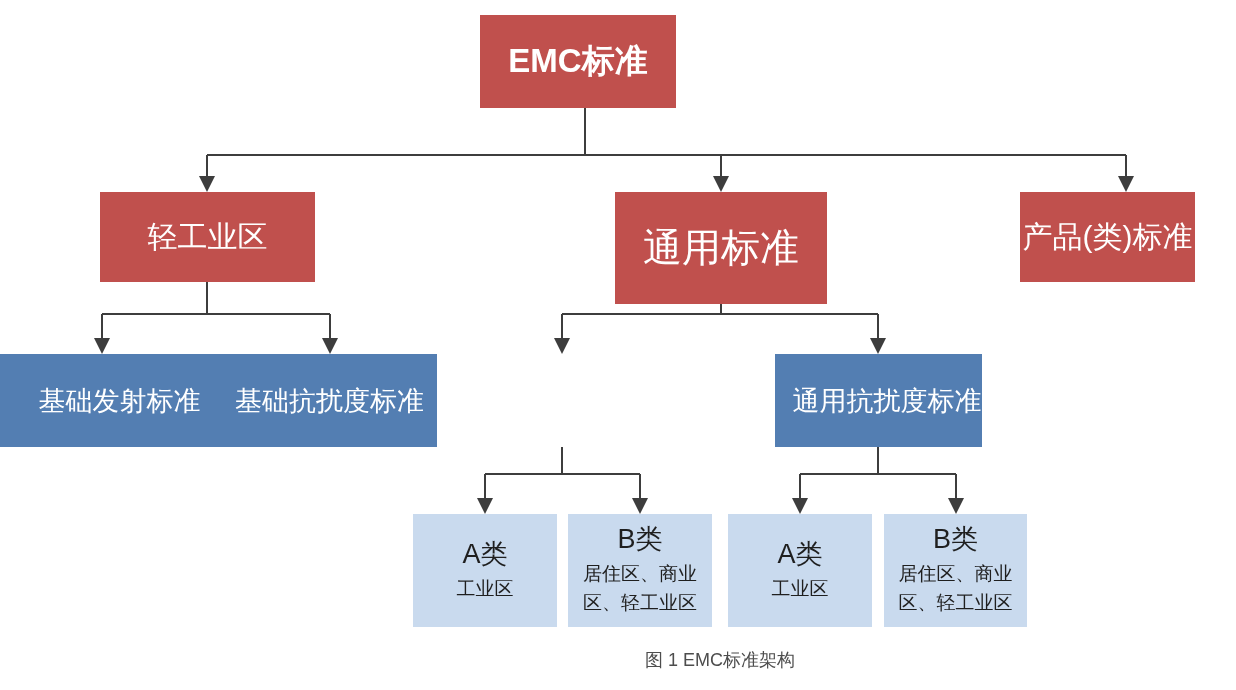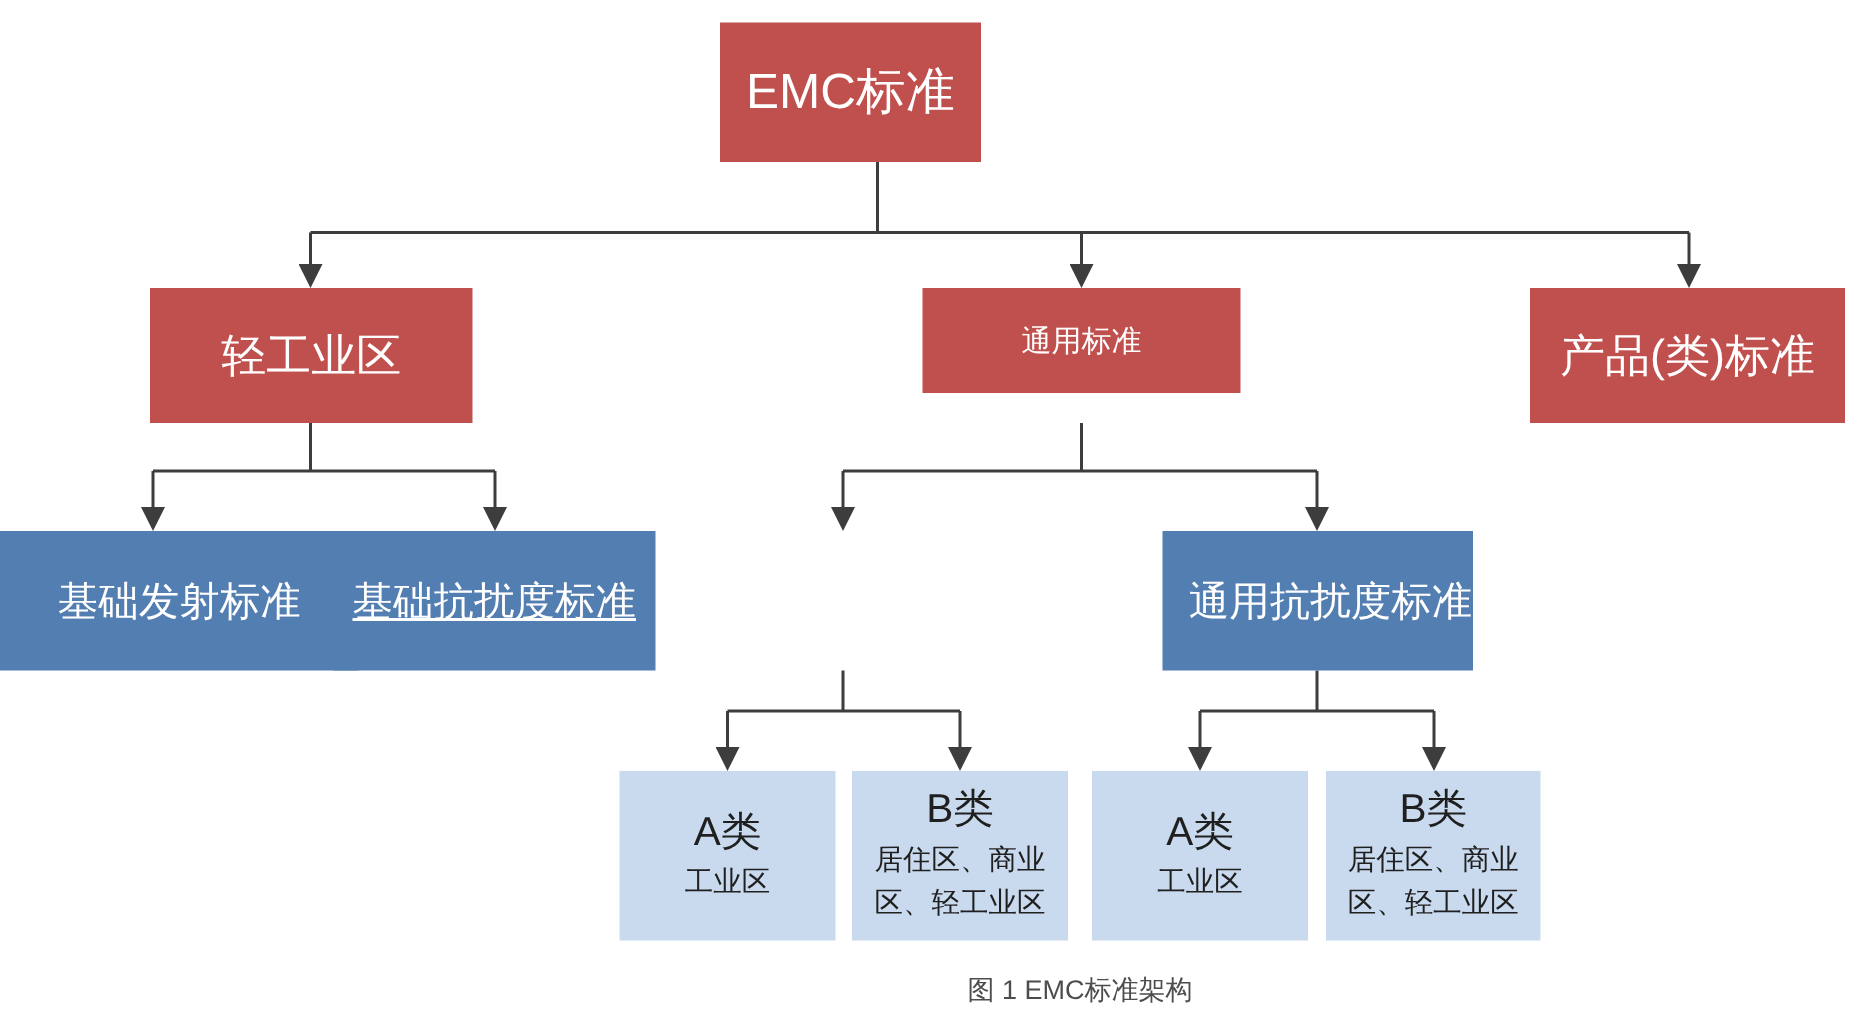--- a/index.html
+++ b/index.html
@@ -22,27 +22,27 @@
     position:absolute;
     display:flex;align-items:center;justify-content:center;
     flex-direction:column;
     text-align:center;
     box-sizing:border-box;
   }
   .red{background:var(--red,#c0504d);color:var(--white-text,#ffffff);}
   .blue{background:var(--blue,#537eb2);color:var(--white-text,#ffffff);font-size:27px;}
   .lightblue{background:var(--light-blue,#c9daee);color:var(--dark-text,#1f1f1f);}
 
-  #n-root   {left:480px;top:15px; width:174px;height:93px;font-size:33px;font-weight:normal;}
+  #n-root   {left:480px;top:15px; width:196px;height:93px;font-size:33px;font-weight:bold;}
   #n-basic  {left:100px;top:192px;width:215px;height:90px;font-size:30px;}
-  #n-generic{left:615px;top:192px;width:212px;height:70px;font-size:20px;text-align:center;}
-  #n-product{left:1020px;top:192px;width:210px;height:90px;font-size:30px;}
+  #n-generic{left:615px;top:192px;width:212px;height:112px;font-size:39px;text-align:center;}
+  #n-product{left:1020px;top:192px;width:175px;height:90px;font-size:30px;}
 
   #n-basic-emission  {left:0px;  top:354px;width:239px;height:93px;font-family:Liberation Mono, monospace;}
-  #n-basic-immunity  {left:222px;top:354px;width:215px;height:93px;text-decoration:underline;}
+  #n-basic-immunity  {left:222px;top:354px;width:215px;height:93px;}
   #n-generic-emission{left:455px;top:354px;width:213px;height:93px;}
   #n-generic-immunity{left:775px;top:354px;width:207px;height:93px;padding-left:17px;}
 
   #n-class-a-left {left:413px;top:514px;width:144px;height:113px;}
   #n-class-b-left {left:568px;top:514px;width:144px;height:113px;}
   #n-class-a-right{left:728px;top:514px;width:144px;height:113px;}
   #n-class-b-right{left:884px;top:514px;width:143px;height:113px;}
 
   .cls-title{font-size:27px;line-height:1.25;font-weight:normal;}
   .cls-desc{font-size:19px;line-height:1.55;margin-top:2px;padding:0 6px;}

